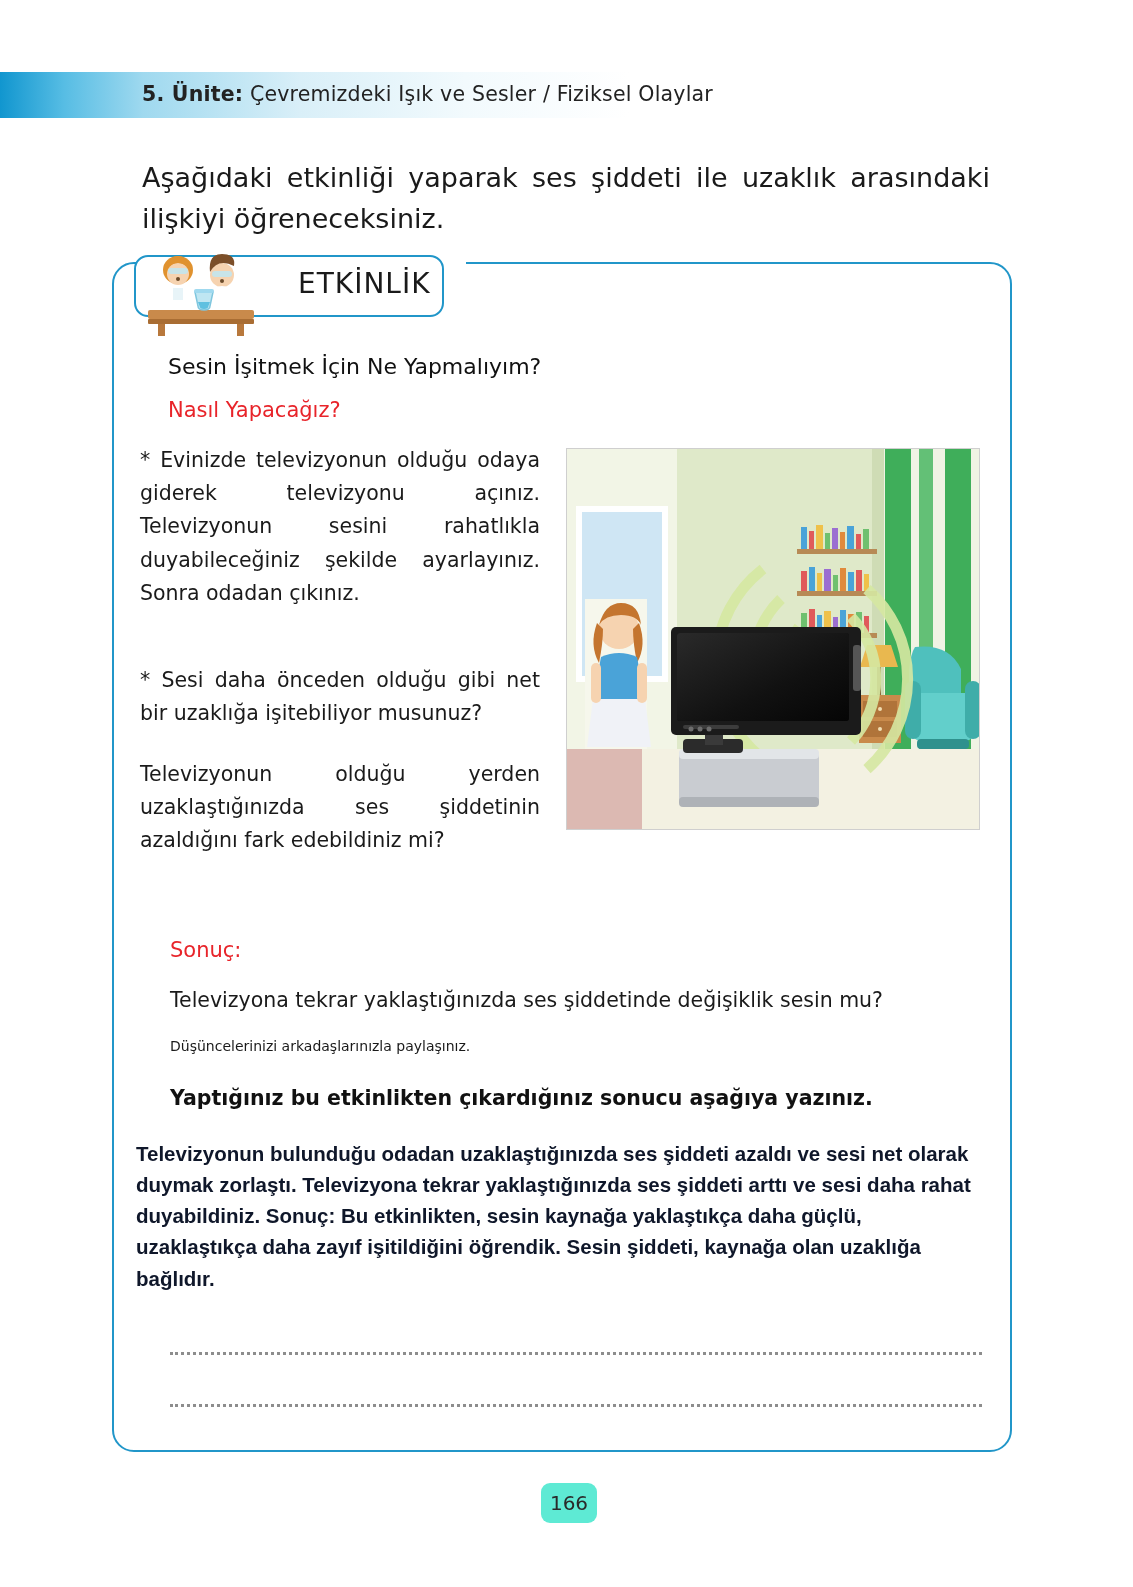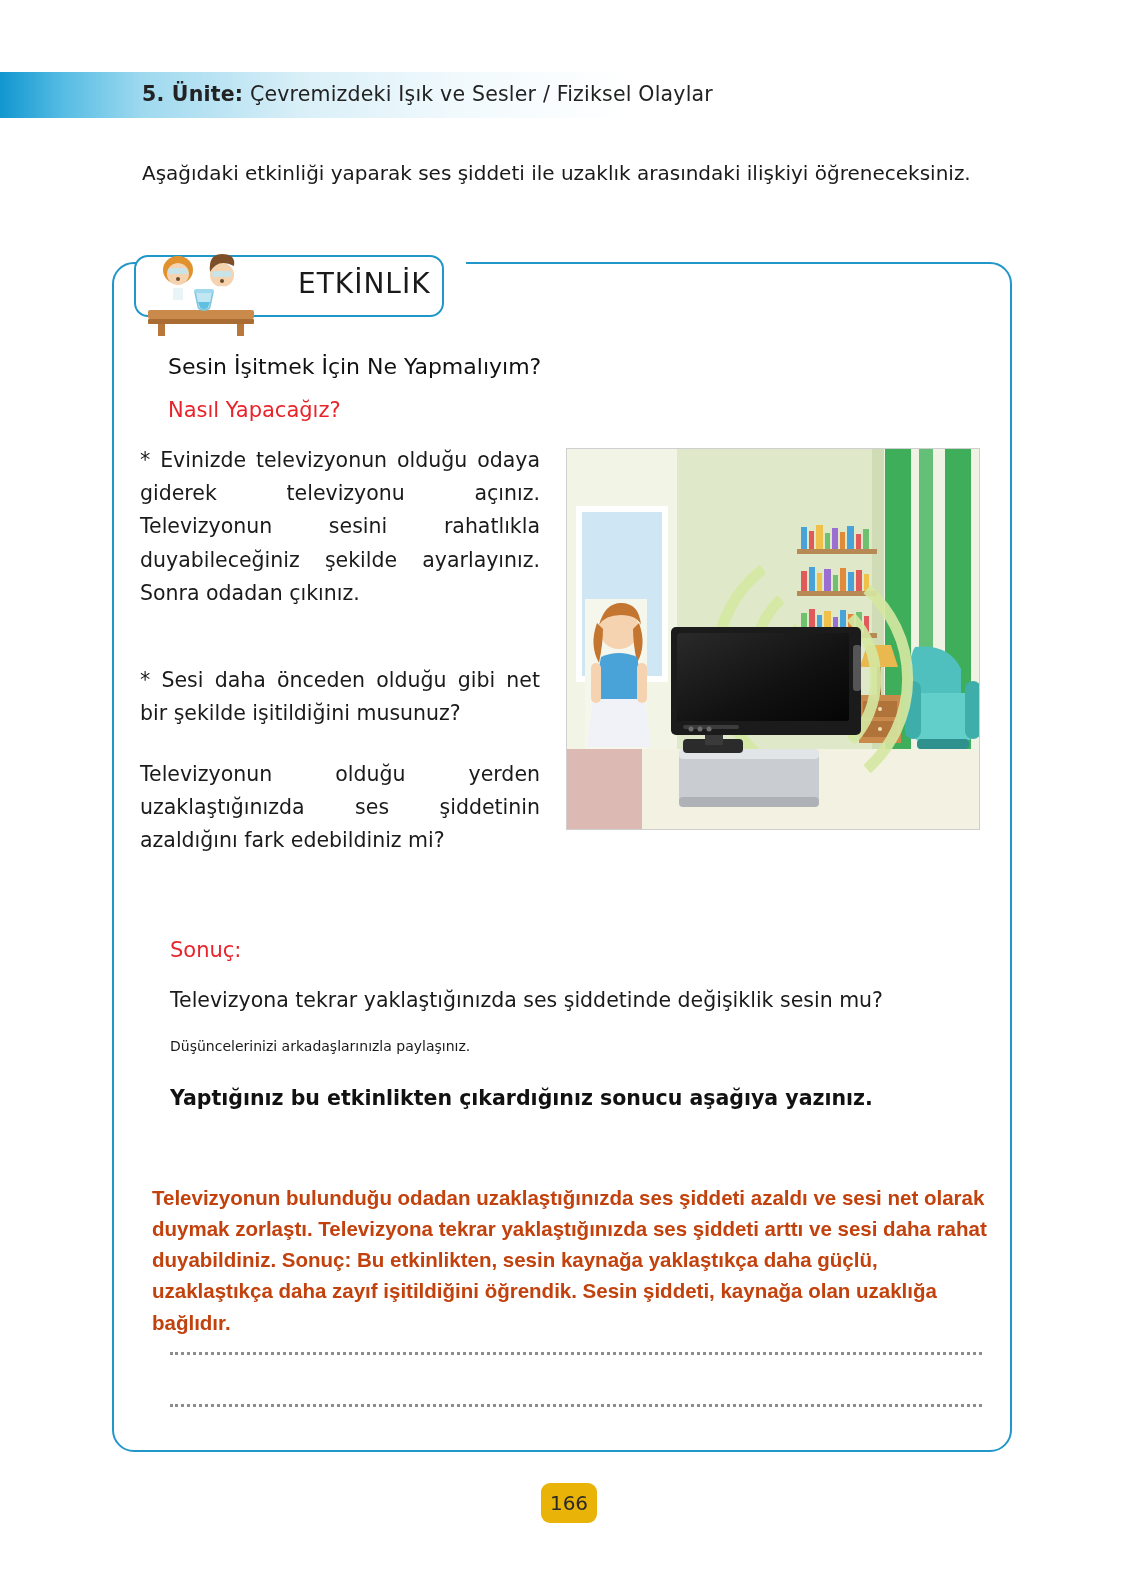--- a/index.html
+++ b/index.html
@@ -40,21 +40,21 @@
     font-weight: bold;
     text-align: center;
   }
 
   
   .intro {
     position: absolute;
     top: 158px;
     left: 142px;
     width: 848px;
-    font-size: 20px;
+    font-size: 27px;
     line-height: 1.5;
     text-align: justify;
     color: #1a1a1a;
   }
 
   
   .activity-box {
     position: absolute;
     top: 262px;
     left: 112px;
@@ -170,49 +170,48 @@
     top: 1086px;
     left: 170px;
     font-size: 20.5px;
     font-weight: bold;
     color: #111;
   }
 
   .answer {
     position: absolute;
     top: 1138px;
-    left: 152px;
+    left: 136px;
     width: 845px;
     font-family: "Liberation Sans", sans-serif;
     font-size: 20.5px;
     font-weight: bold;
     line-height: 1.52;
-    color: #c2410c;
-    margin-top: 44px;
+    color: #0f172a;
   }
 
   .dotline {
     position: absolute;
     left: 170px;
     width: 812px;
     border-bottom: 3px dotted #8d8d8d;
     height: 0;
   }
   .dotline.l1 { top: 1352px; }
   .dotline.l2 { top: 1404px; }
 
   
   .page-num {
     position: absolute;
     top: 1483px;
     left: 541px;
     width: 56px;
     height: 40px;
     border-radius: 9px;
-    background: #eab308;
+    background: #5eead4;
     color: #2a2a2a;
     font-size: 20px;
     display: flex;
     align-items: center;
     justify-content: center;
   }
 </style>
 </head>
 <body>
 
@@ -255,21 +254,21 @@
     <path d="M53 44 l3 14 q0 4 6 4 q6 0 6 -4 l3 -14z" fill="#bfe6f2" stroke="#7fc6de" stroke-width="1.5"></path>
     <path d="M56 54 l1.6 4 q0 3 4.4 3 q4.4 0 4.4 -3 l1.6 -4z" fill="#5fc0e0"></path>
     <rect x="52" y="41" width="20" height="4" rx="2" fill="#9fd9ef"></rect>
   </svg>
 </div>
 
 <div class="q-title">Sesin İşitmek İçin Ne Yapmalıyım?</div>
 <div class="howto">Nasıl Yapacağız?</div>
 
 <div class="col-text p1">*   Evinizde televizyonun olduğu odaya giderek televizyonu açınız. Televizyonun sesini rahatlıkla duyabileceğiniz şekilde ayarlayınız. Sonra odadan çıkınız.</div>
-<div class="col-text p2">* Sesi daha önceden olduğu gibi net bir şekilde işitildiğini musunuz?</div>
+<div class="col-text p2">* Sesi daha önceden olduğu gibi net bir uzaklığa işitebiliyor musunuz?</div>
 <div class="col-text p3">Televizyonun olduğu yerden uzaklaştığınızda ses şiddetinin azaldığını fark edebildiniz mi?</div>
 
 <div class="photo">
   <svg viewBox="0 0 412 380" width="412" height="380">
 
     <rect x="0" y="0" width="412" height="380" fill="#eef2e0"></rect>
     <rect x="0" y="0" width="412" height="30" fill="#e3ead2"></rect>
 
     <rect x="0" y="0" width="110" height="300" fill="#f2f5e6"></rect>
     <rect x="12" y="60" width="86" height="170" fill="#cfe6f4"></rect>

